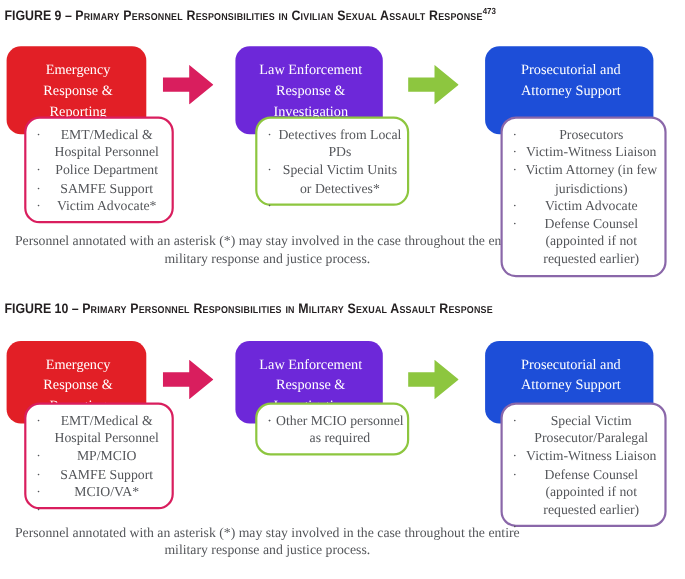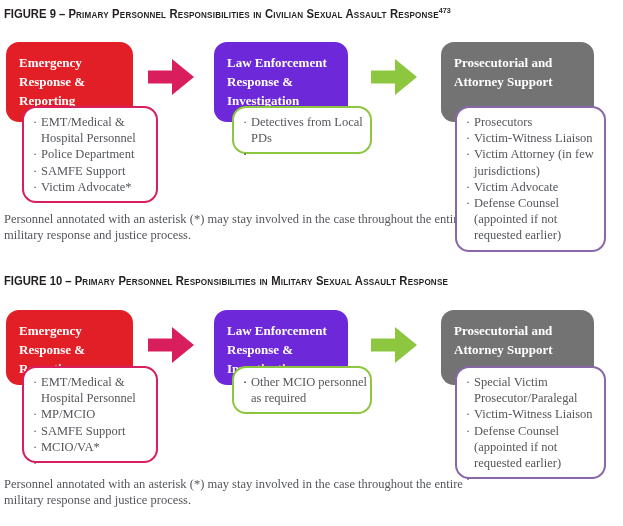--- a/index.html
+++ b/index.html
@@ -1,35 +1,35 @@
 <!DOCTYPE html>
 <html><head>
 <meta charset="utf-8">
 <style>
   html,body { margin:0; padding:0; background:#fff; }
   .canvas {
     position:relative; width:623px; height:526px; background:#ffffff;
-    font-family:"Liberation Serif", serif; overflow:hidden;
+    font-family:"Liberation Serif", serif; overflow:hidden;text-align:center;
   }
   .fig-title {
     position:absolute; white-space:nowrap;
     font-family:"Liberation Sans", sans-serif; font-weight:bold;
     font-size:12.5px; color:#231f20;
     transform:scaleX(0.9); transform-origin:0 50%;
   }
   .fig-title .sc { font-variant:small-caps; letter-spacing:0.2px; }
   .fig-title sup { font-size:8px; vertical-align:super; }
   .hdr {
     position:absolute; z-index:1; box-sizing:border-box;
-    border-radius:13px; color:#ffffff; font-weight:bold;
+    border-radius:13px; color:#ffffff; font-weight:normal;
     font-size:13px; line-height:19px; padding:11px 10px 0 13px;
   }
   .red-bg    { background:#e21f26; }
   .green-bg  { background:#6d28d9; }
-  .purple-bg { background:#737373; }
+  .purple-bg { background:#1d4ed8; }
   .list {
     position:absolute; z-index:2; box-sizing:border-box;
     background:#ffffff; border:2px solid #000; border-radius:14px;
     padding:6px 3px 6px 8px; font-size:12.5px; line-height:16.2px;
     color:#54565a;
   }
   .pink-bd   { border-color:#d91e5e; }
   .green-bd  { border-color:#8dc63f; }
   .purple-bd { border-color:#8a67a9; }
   .li { position:relative; padding-left:9px; }
@@ -79,21 +79,21 @@
 
   <div class="list pink-bd" style="left:22px; top:106px; width:136px;">
       <div class="li"><span class="b">·</span><span>EMT/Medical &amp; Hospital Personnel</span></div>
       <div class="li"><span class="b">·</span><span>Police Department</span></div>
       <div class="li"><span class="b">·</span><span>SAMFE Support</span></div>
       <div class="li"><span class="b">·</span><span>Victim Advocate*</span></div>
     </div>
 
   <div class="list green-bd" style="left:232px; top:106px; width:140px;">
       <div class="li"><span class="b">·</span><span>Detectives from Local PDs</span></div>
-      <div class="li"><span class="b">·</span></div>
+      <div class="li"><span class="b">·</span><span>Special Victim Units or Detectives*</span></div>
       <div class="li"><span class="b">·</span></div>
     </div>
 
   <div class="list purple-bd" style="left:455px; top:106px; width:151px;">
       <div class="li"><span class="b">·</span><span>Prosecutors</span></div>
       <div class="li"><span class="b">·</span><span>Victim-Witness Liaison</span></div>
       <div class="li"><span class="b">·</span><span>Victim Attorney (in few jurisdictions)</span></div>
       <div class="li"><span class="b">·</span><span>Victim Advocate</span></div>
       <div class="li"><span class="b">·</span><span>Defense Counsel (appointed if not requested earlier)</span></div>
     </div>

